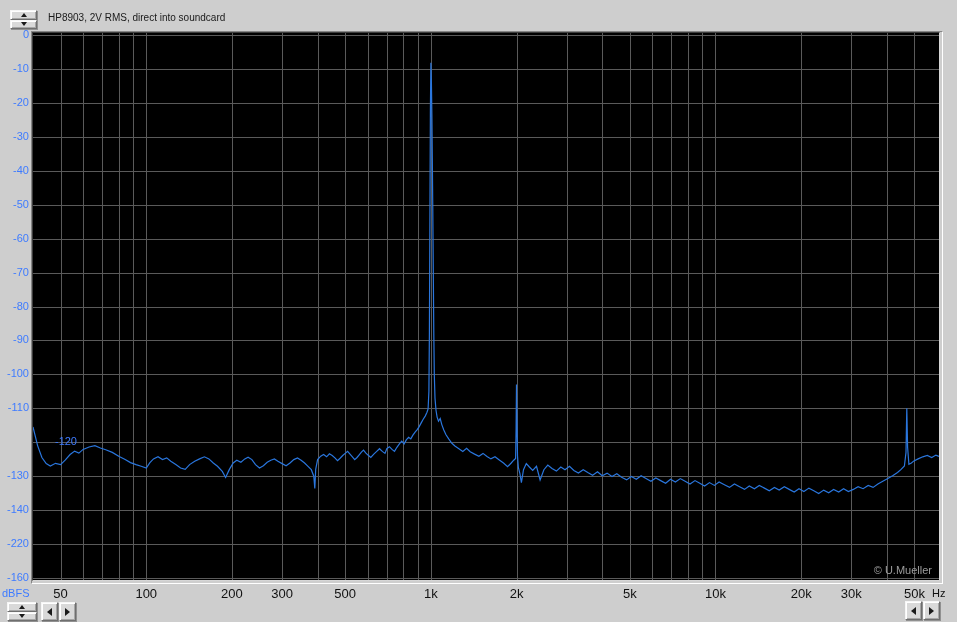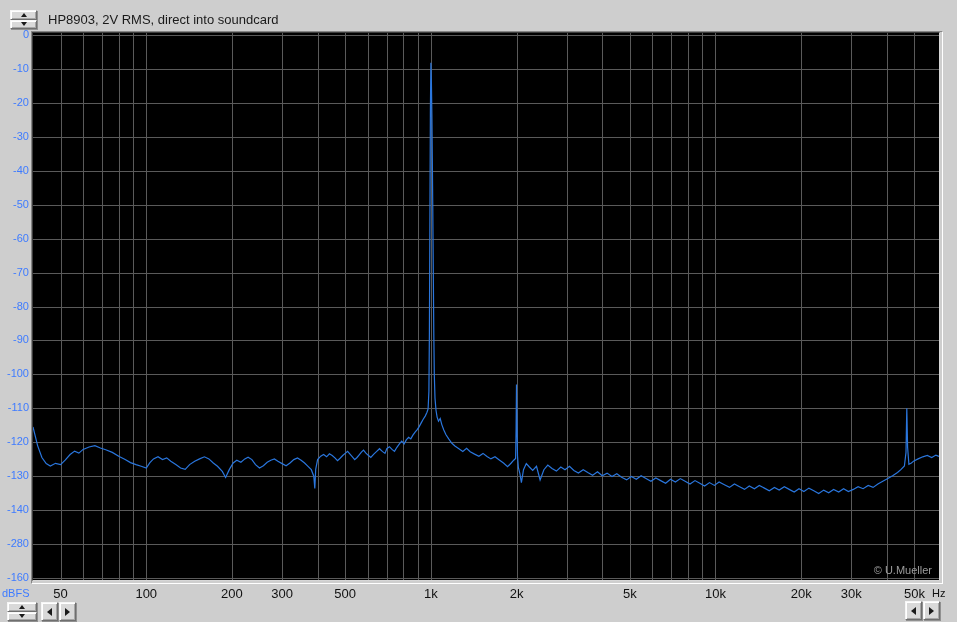--- a/index.html
+++ b/index.html
@@ -3,21 +3,21 @@
 <meta charset="utf-8">
 <style>
   html,body{margin:0;padding:0;}
   body{font-family:"Liberation Sans","DejaVu Sans",sans-serif;}
   .win{position:relative;width:957px;height:622px;overflow:hidden;
        background:#cecece;
        background-image:
          linear-gradient(45deg,#c6c6c6 25%,transparent 25%,transparent 75%,#c6c6c6 75%),
          linear-gradient(45deg,#c6c6c6 25%,transparent 25%,transparent 75%,#c6c6c6 75%);
        background-size:2px 2px;background-position:0 0,1px 1px;}
-  .title{position:absolute;left:48px;top:12px;font-size:13px;color:#1a1a1a;white-space:nowrap;}
+  .title{position:absolute;left:48px;top:12px;font-size:10px;color:#1a1a1a;white-space:nowrap;}
   .logo{position:absolute;right:11px;top:6px;font-size:17px;font-weight:bold;font-style:italic;
         letter-spacing:.4px;white-space:nowrap;}
   .plot-outer{position:absolute;left:31px;top:31px;width:910px;height:551px;
         border:1px solid;border-color:#868686 #ffffff #ffffff #868686;}
   .plot-inner{position:relative;width:908px;height:549px;background:#000;
         border:1px solid;border-color:#3c3c3c #d6d6d6 #d6d6d6 #3c3c3c;box-sizing:border-box;}
   .plot-inner svg{position:absolute;left:0;top:0;width:906px;height:547px;display:block;}
   .copyright{position:absolute;right:7px;bottom:4px;font-size:11px;}
   .ylabel{position:absolute;left:0;width:29px;text-align:right;font-size:11px;line-height:13px;}
   .xlabel{position:absolute;top:586px;transform:translateX(-50%);font-size:13px;color:#111;}
@@ -138,24 +138,24 @@
     <div class="ylabel" style="top: 95.875px; color: rgb(62, 123, 255);">-20</div>
     <div class="ylabel" style="top: 129.812px; color: rgb(62, 123, 255);">-30</div>
     <div class="ylabel" style="top: 163.75px; color: rgb(62, 123, 255);">-40</div>
     <div class="ylabel" style="top: 197.688px; color: rgb(62, 123, 255);">-50</div>
     <div class="ylabel" style="top: 231.625px; color: rgb(62, 123, 255);">-60</div>
     <div class="ylabel" style="top: 265.562px; color: rgb(62, 123, 255);">-70</div>
     <div class="ylabel" style="top: 299.5px; color: rgb(62, 123, 255);">-80</div>
     <div class="ylabel" style="top: 333.438px; color: rgb(62, 123, 255);">-90</div>
     <div class="ylabel" style="top: 367.375px; color: rgb(62, 123, 255);">-100</div>
     <div class="ylabel" style="top: 401.312px; color: rgb(62, 123, 255);">-110</div>
-    <div class="ylabel" style="top: 435.25px; color: rgb(62, 123, 255);">-120</div>
+    <div class="ylabel" style="top: 435.25px; color: rgb(62, 123, 255); margin-left: 48px;">-120</div>
     <div class="ylabel" style="top: 469.188px; color: rgb(62, 123, 255);">-130</div>
     <div class="ylabel" style="top: 503.125px; color: rgb(62, 123, 255);">-140</div>
-    <div class="ylabel" style="top: 537.062px; color: rgb(62, 123, 255);">-280</div>
+    <div class="ylabel" style="top: 537.062px; color: rgb(62, 123, 255);">-220</div>
     <div class="ylabel" style="top: 571px; color: rgb(62, 123, 255);">-160</div>
     <div class="xlabel" style="left: 60.5819px; color: rgb(17, 17, 17);">50</div>
     <div class="xlabel" style="left: 146.259px; color: rgb(17, 17, 17);">100</div>
     <div class="xlabel" style="left: 231.936px; color: rgb(17, 17, 17);">200</div>
     <div class="xlabel" style="left: 282.054px; color: rgb(17, 17, 17);">300</div>
     <div class="xlabel" style="left: 345.195px; color: rgb(17, 17, 17);">500</div>
     <div class="xlabel" style="left: 430.872px; color: rgb(17, 17, 17);">1k</div>
     <div class="xlabel" style="left: 516.549px; color: rgb(17, 17, 17); text-align: right;">2k</div>
     <div class="xlabel" style="left: 566.667px; color: rgb(17, 17, 17); margin-top: 44px;">3k</div>
     <div class="xlabel" style="left: 629.808px; color: rgb(17, 17, 17);">5k</div>

